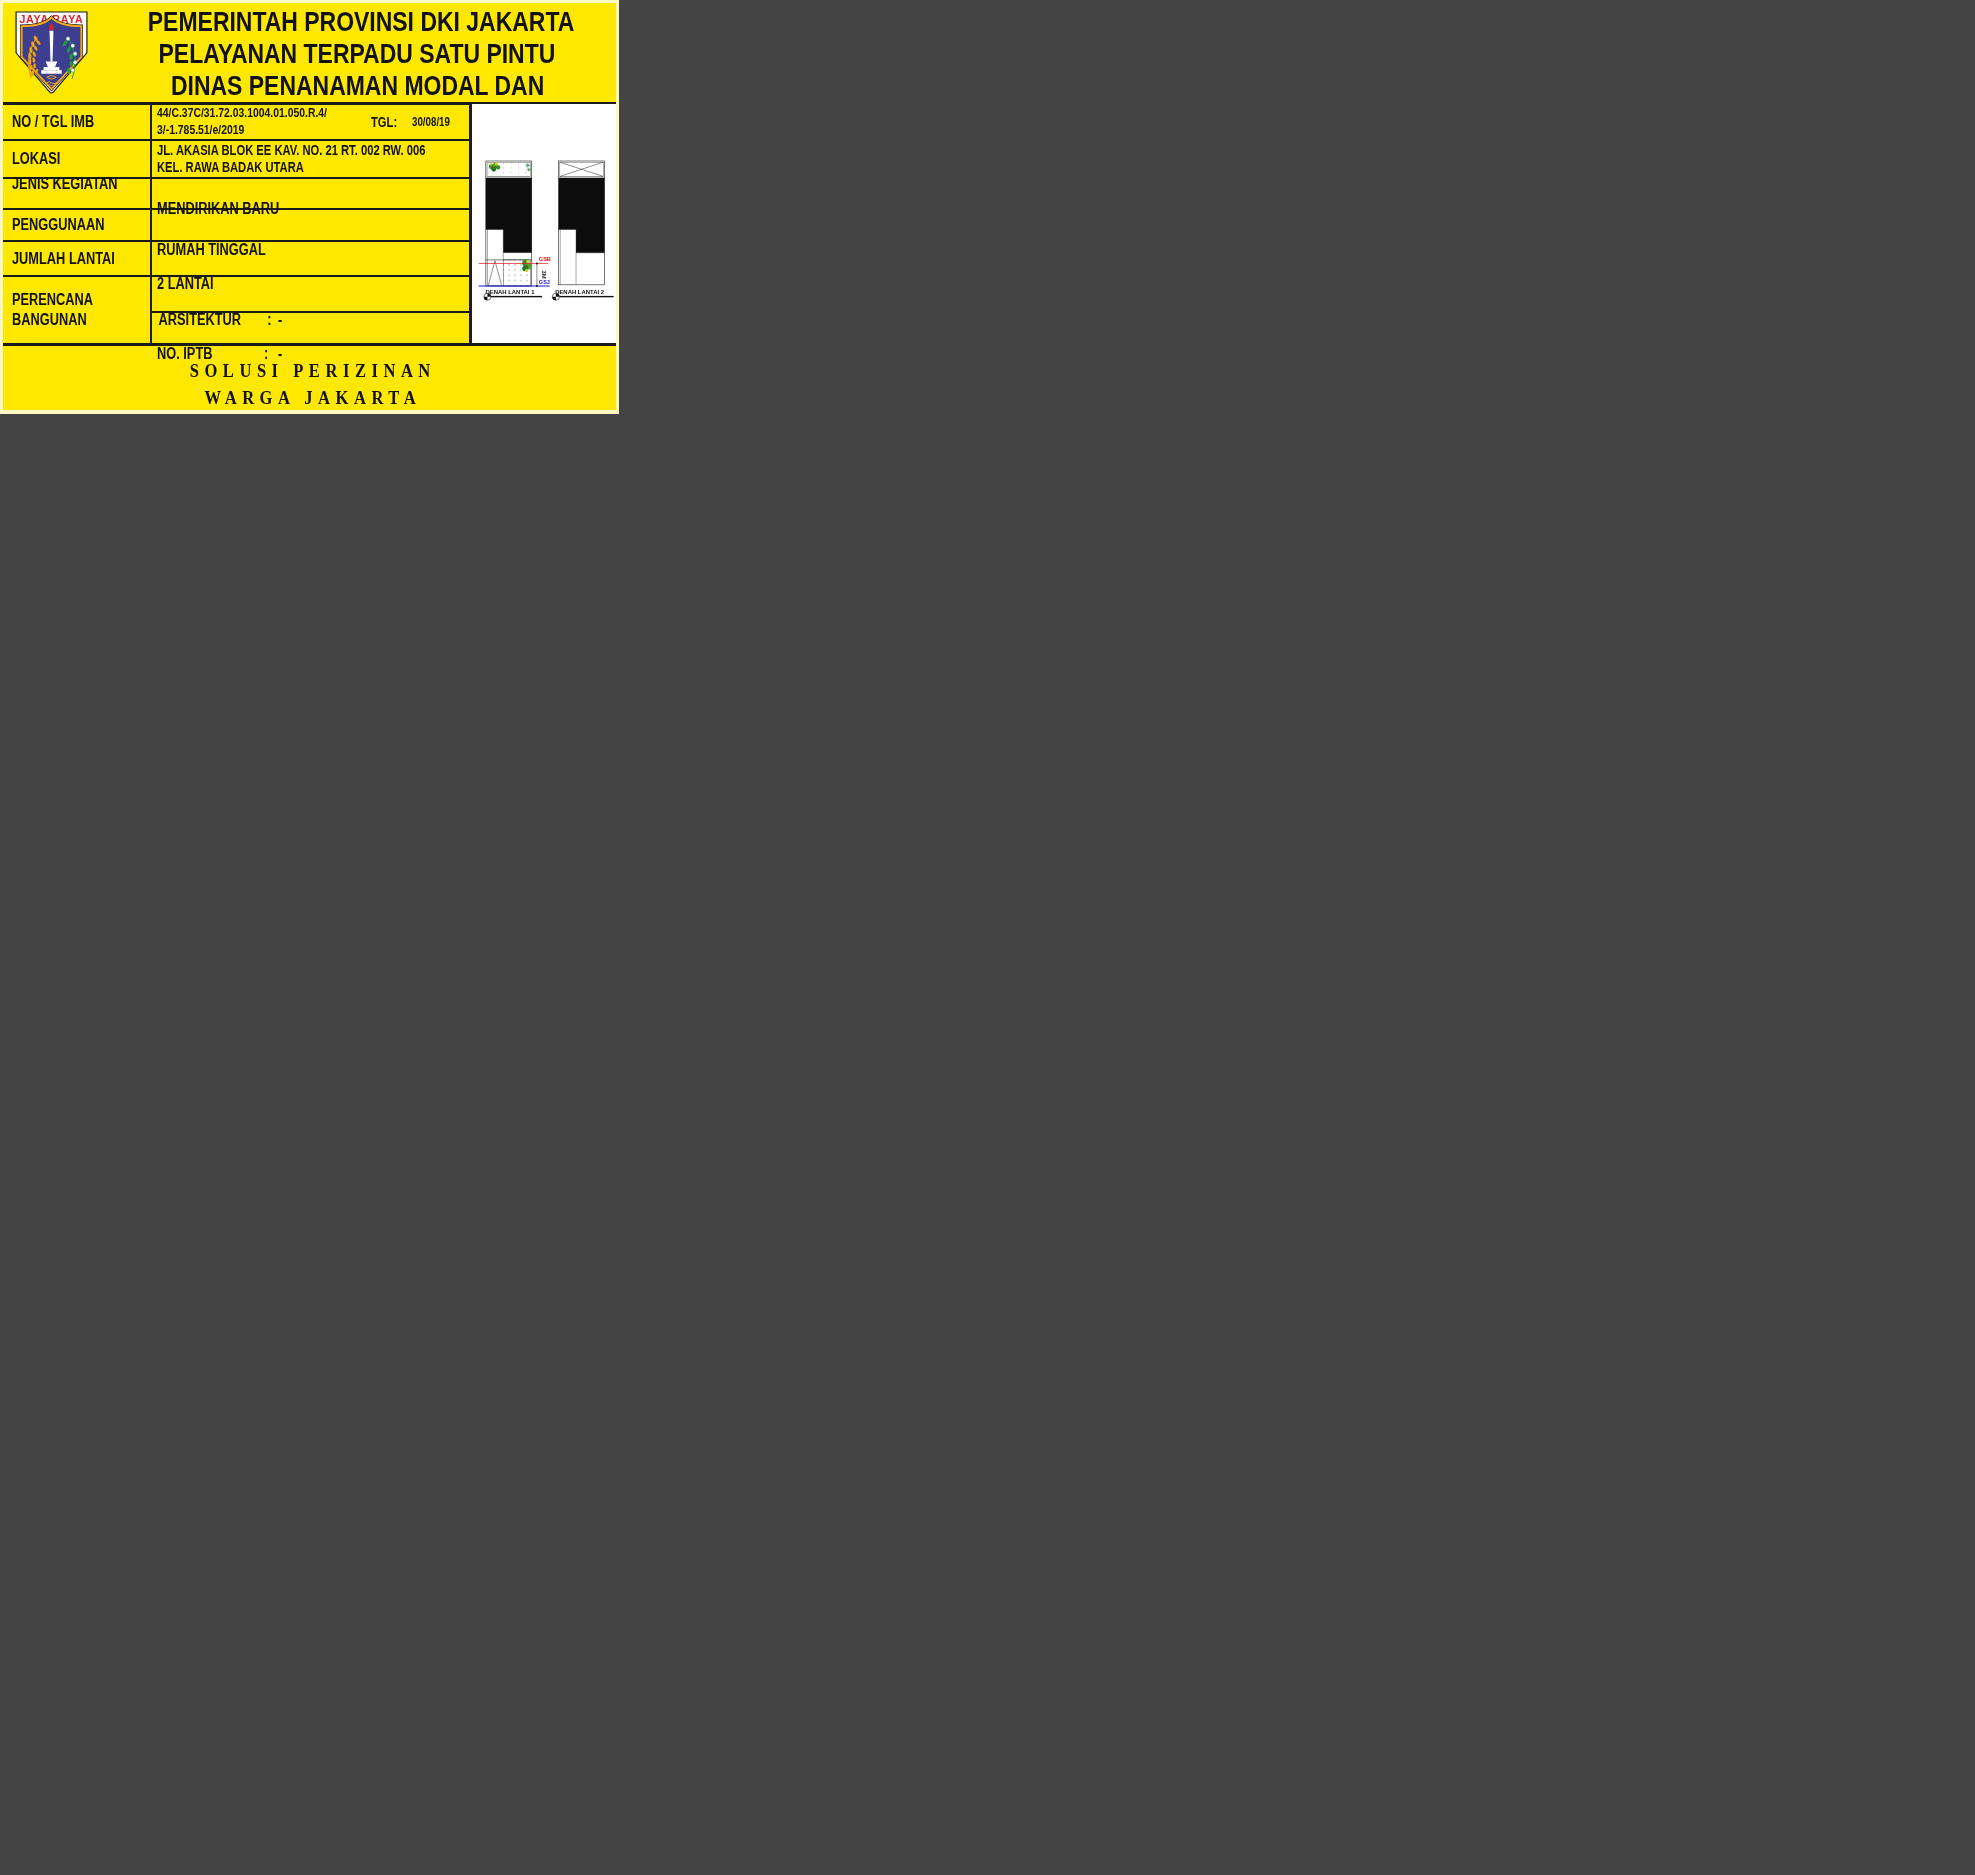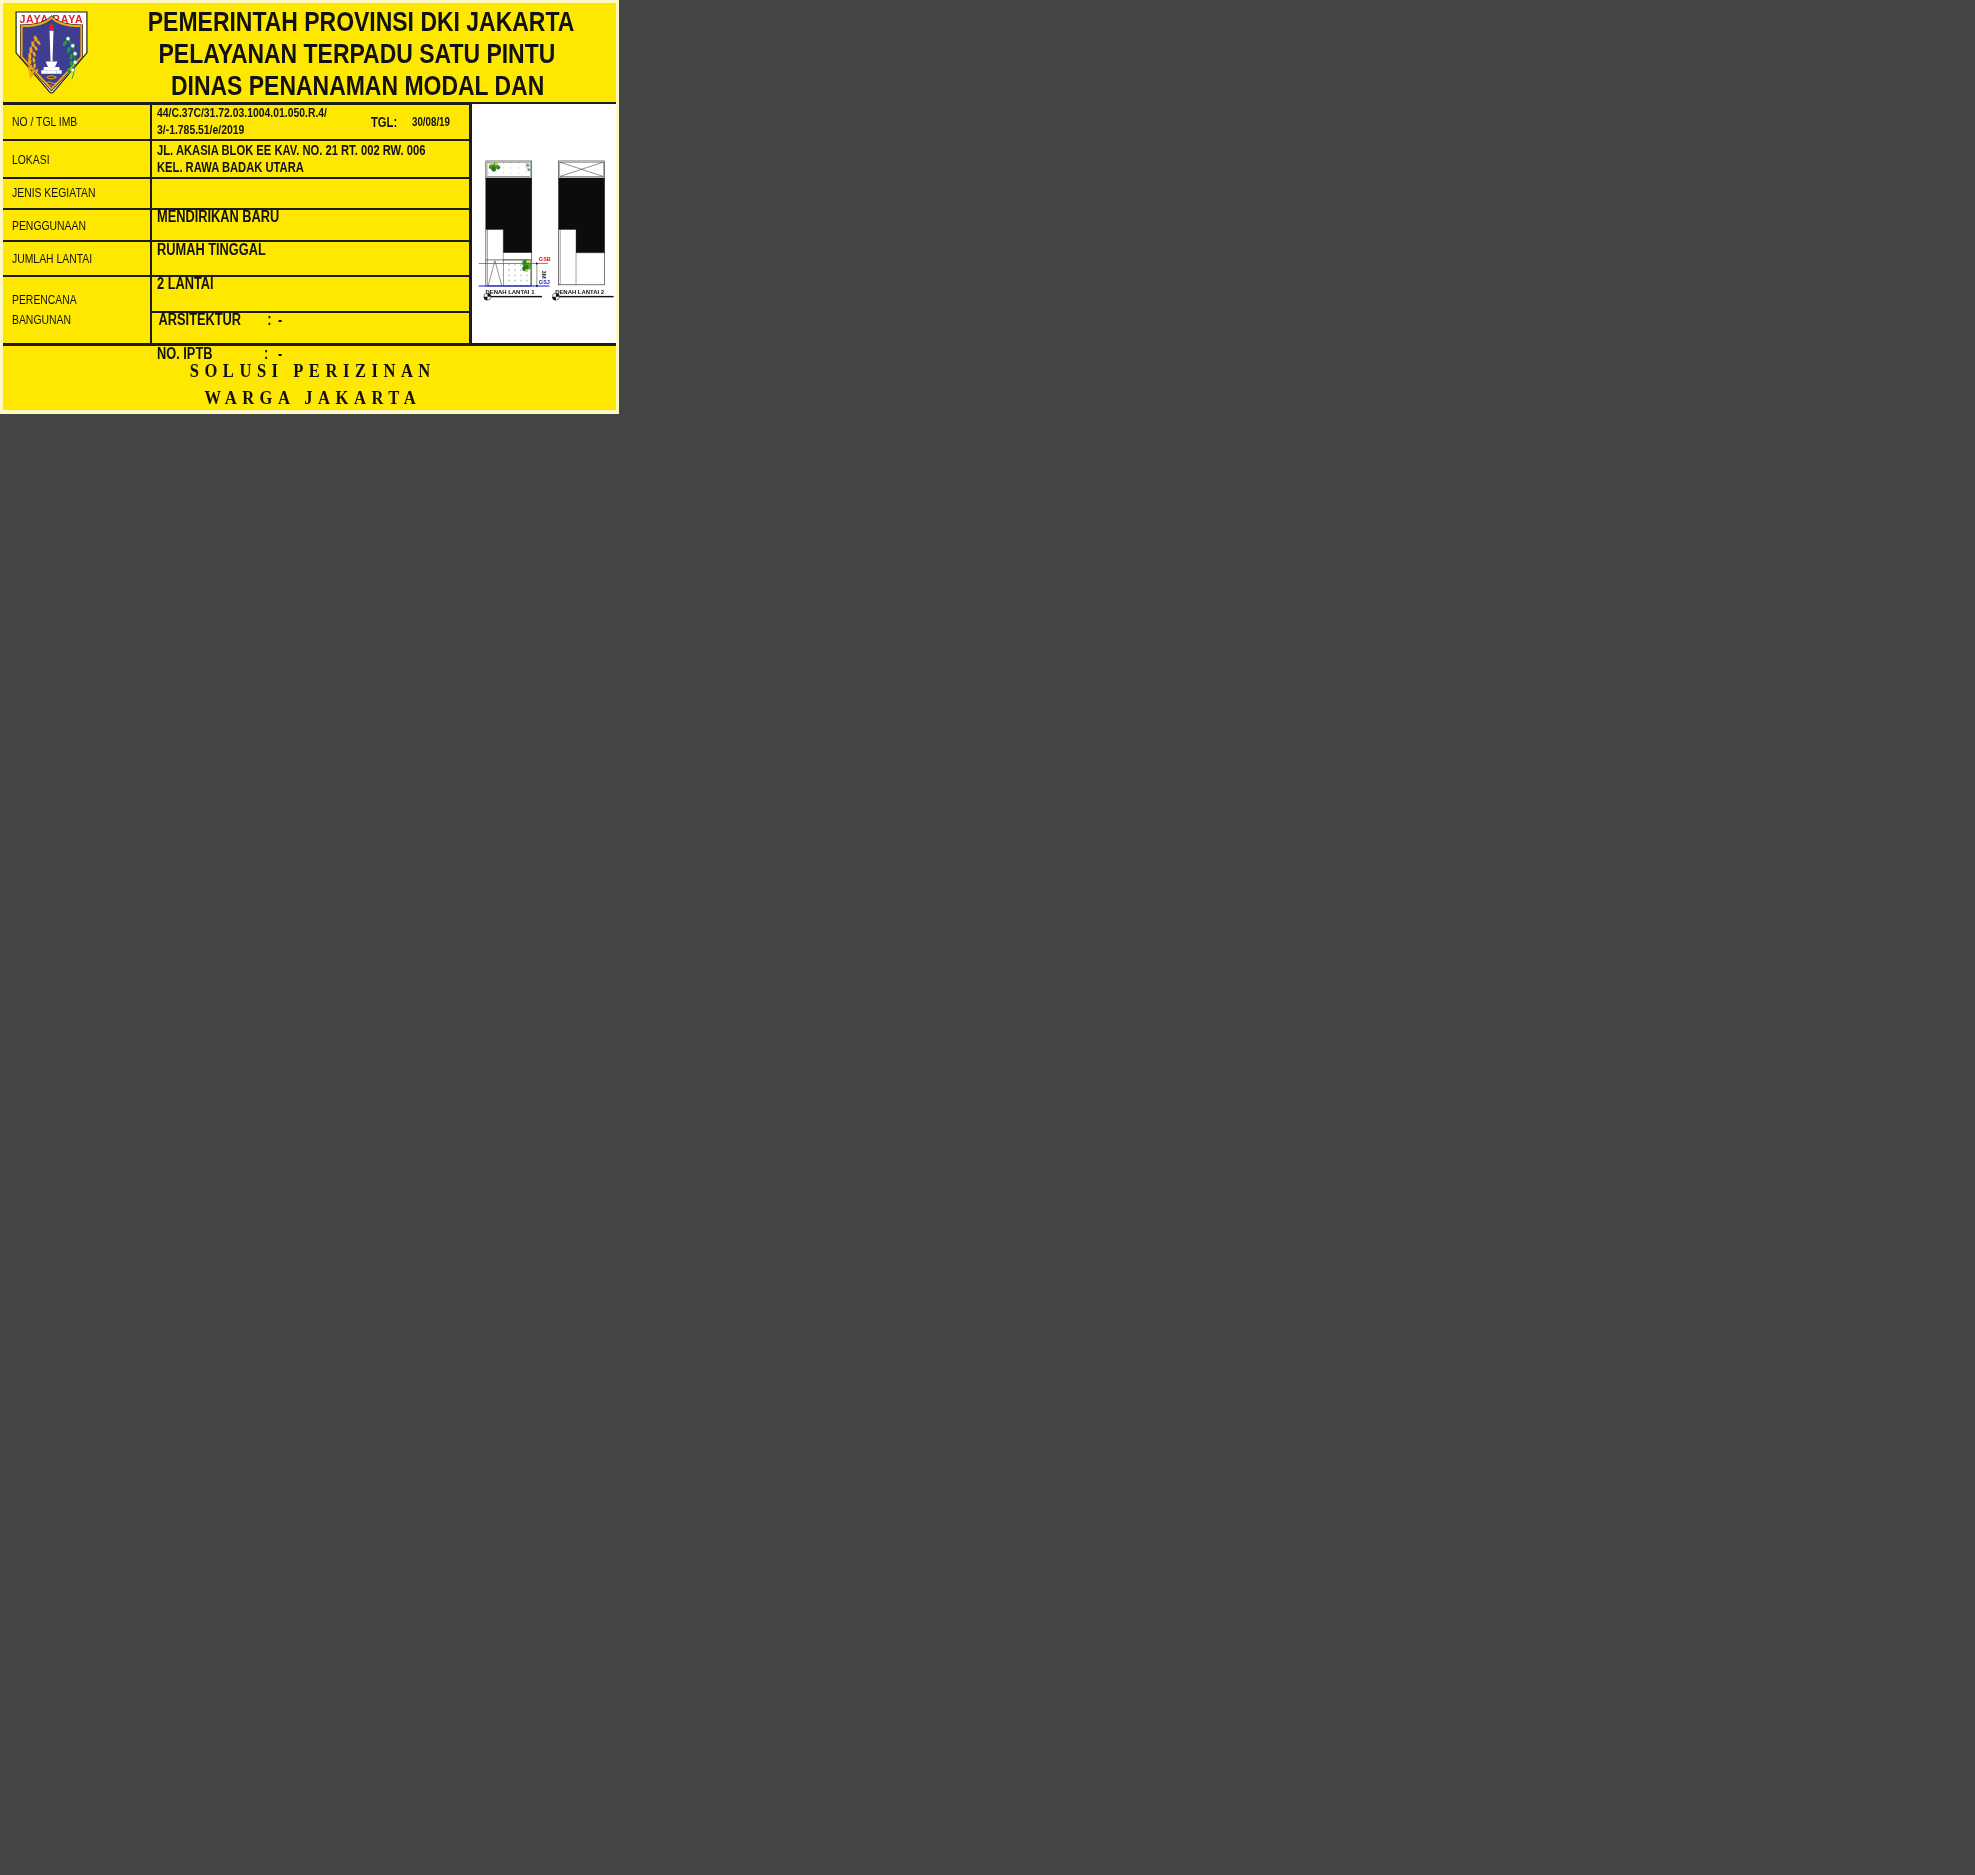--- a/index.html
+++ b/index.html
@@ -13,21 +13,21 @@
   .titles{position:absolute;left:98px;top:3.2px;width:512px;height:96px;
           display:flex;flex-direction:column;justify-content:center;}
   .titles .tline{text-align:center;font-weight:bold;font-size:28px;line-height:32px;color:#111;}
 
   
   .sep{position:absolute;background:#1b1b1b;}
 
   
   .row{position:absolute;left:0px;}
   .lab{position:absolute;left:8.7px;top:0;height:100%;display:flex;align-items:center;
-       font-weight:normal;font-size:13px;color:#111;}
+       font-weight:bold;font-size:16px;color:#111;}
   .val{position:absolute;left:154px;top:0;height:100%;display:flex;flex-direction:column;justify-content:center;
        font-weight:bold;color:#111;}
   .v40{font-size:16px;margin-top:25px;}
   .v35{font-size:14px;line-height:17.4px;}
   .v33{font-size:13px;line-height:16.6px;}
   .tglgrp{position:absolute;left:368px;top:0;height:100%;display:flex;align-items:center;gap:8px;
           font-weight:bold;color:#111;}
   .term{display:inline-block;width:107px;}
   .colon{display:inline-block;width:13.4px;}
   .lab2{line-height:20px;}
@@ -146,21 +146,21 @@
     <div class="row" style="top:138px;width:466px;height:36px;">
       <div class="lab">
           <span class="cond">LOKASI</span>
         </div>
       <div class="val v35">
         <span class="cond">JL. AKASIA BLOK EE KAV. NO. 21 RT. 002 RW. 006</span>
         <span class="cond">KEL. RAWA BADAK UTARA</span>
       </div>
     </div>
 
-    <div class="row" style="top:176px;width:466px;height:26px;">
+    <div class="row" style="top:168px;width:466px;height:26px;">
       <div class="lab">
           <span class="cond">JENIS KEGIATAN</span>
         </div>
       <div class="val v40">
           <span class="cond">MENDIRIKAN BARU</span>
         </div>
     </div>
 
     <div class="row" style="top:207px;width:466px;height:30px;">
       <div class="lab">

